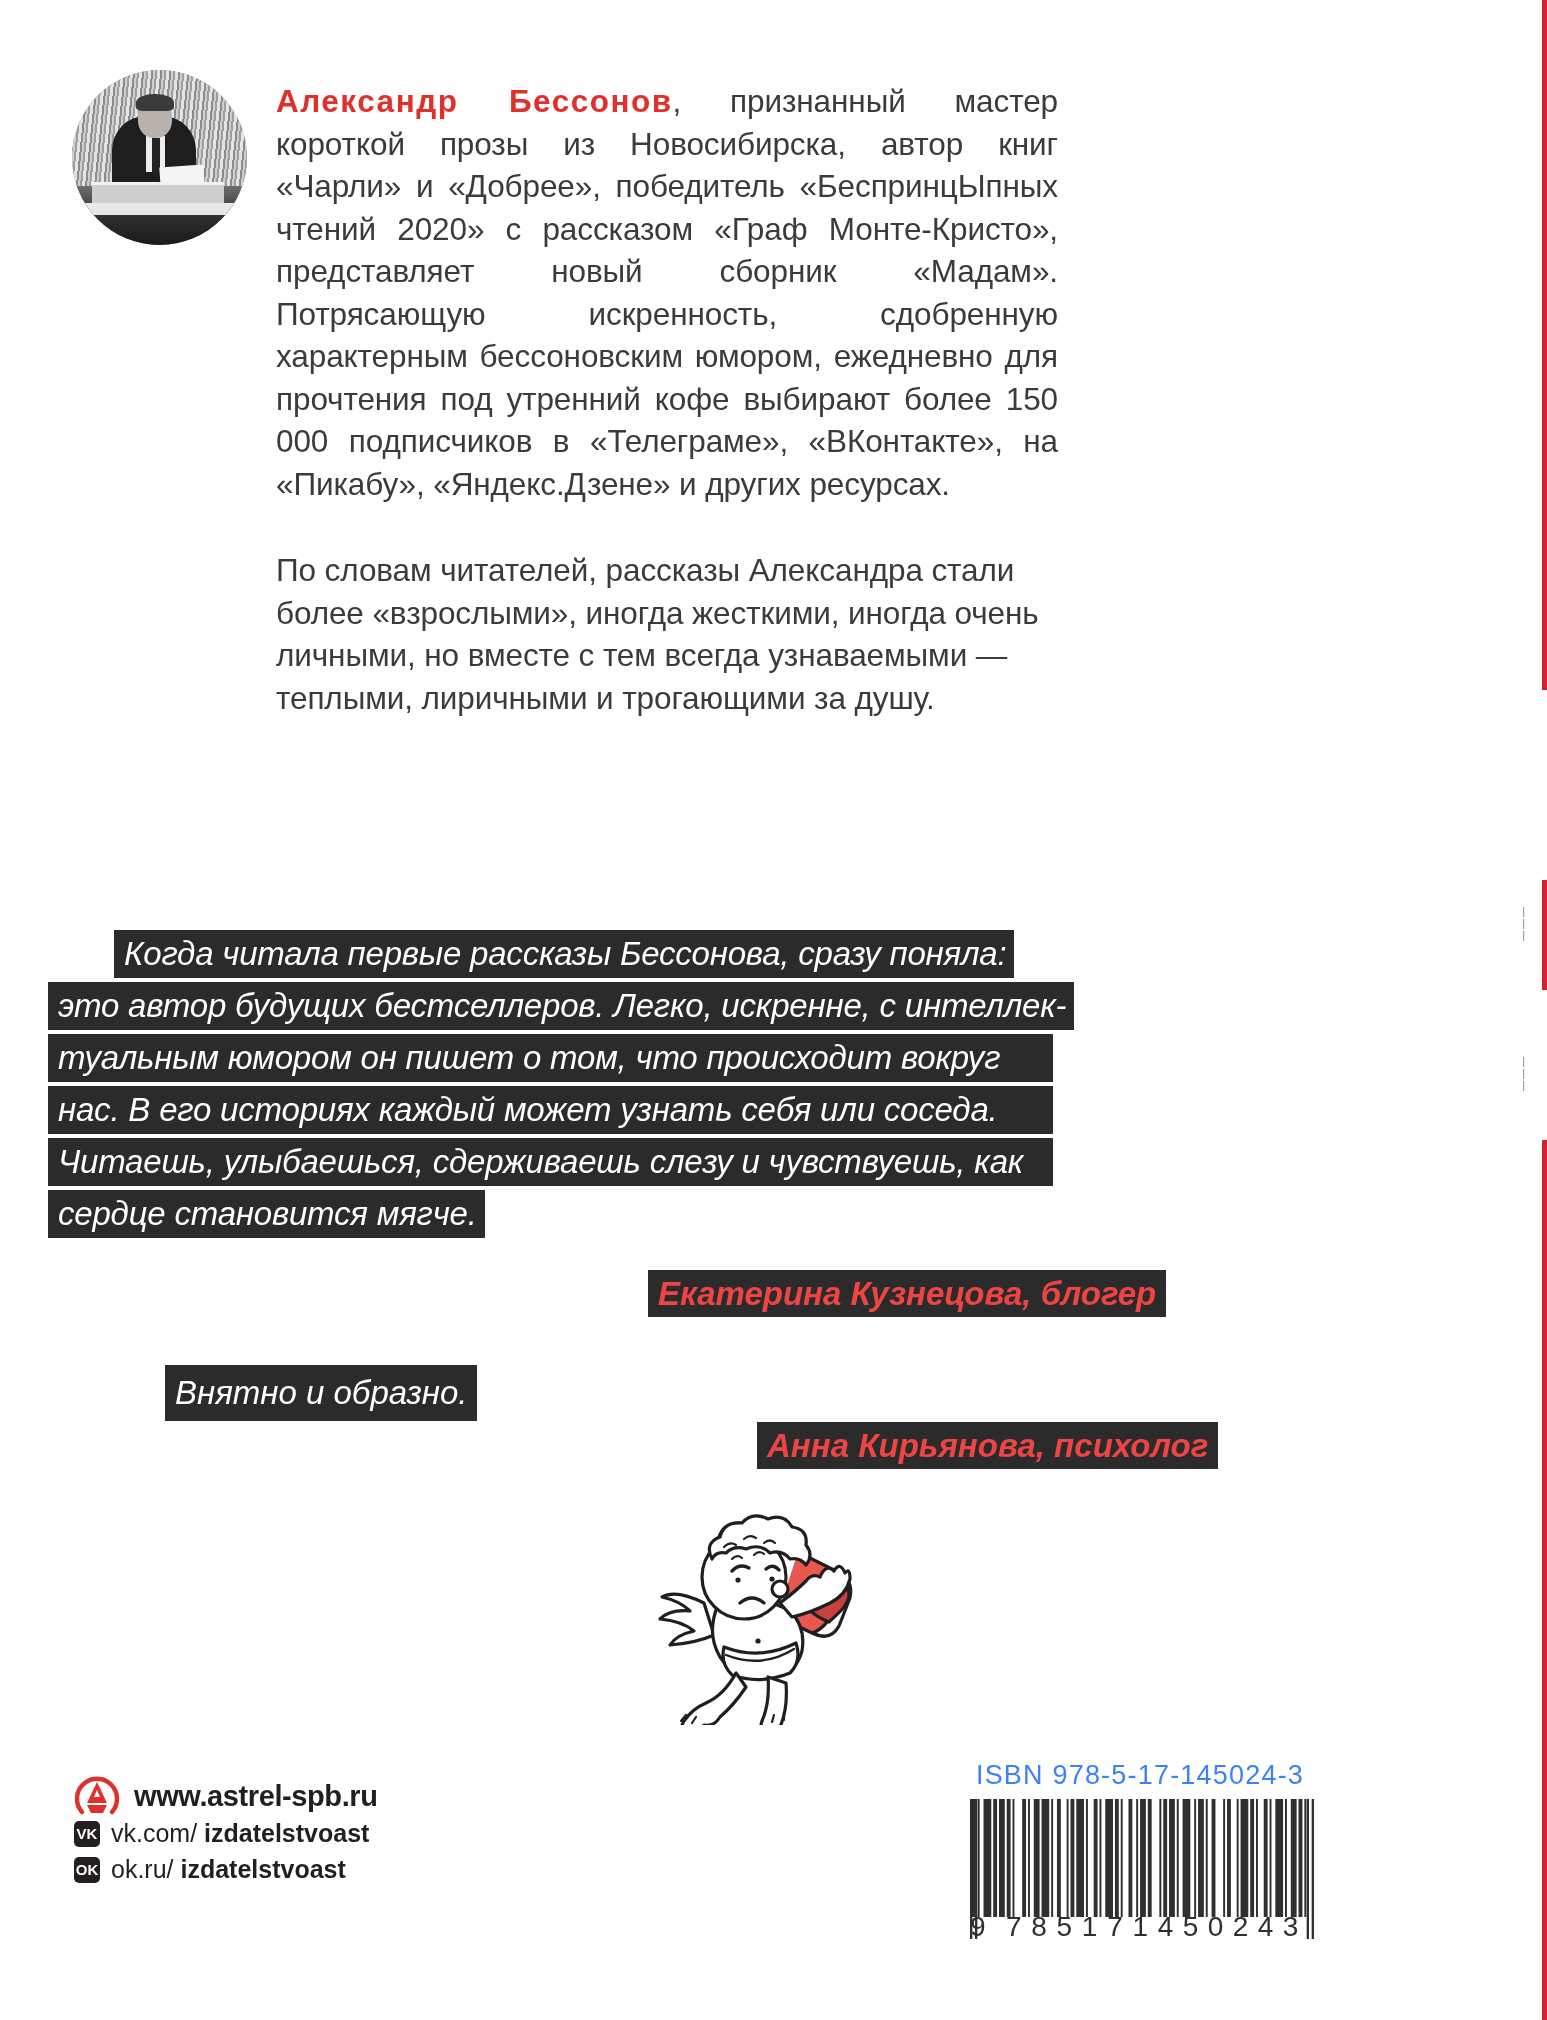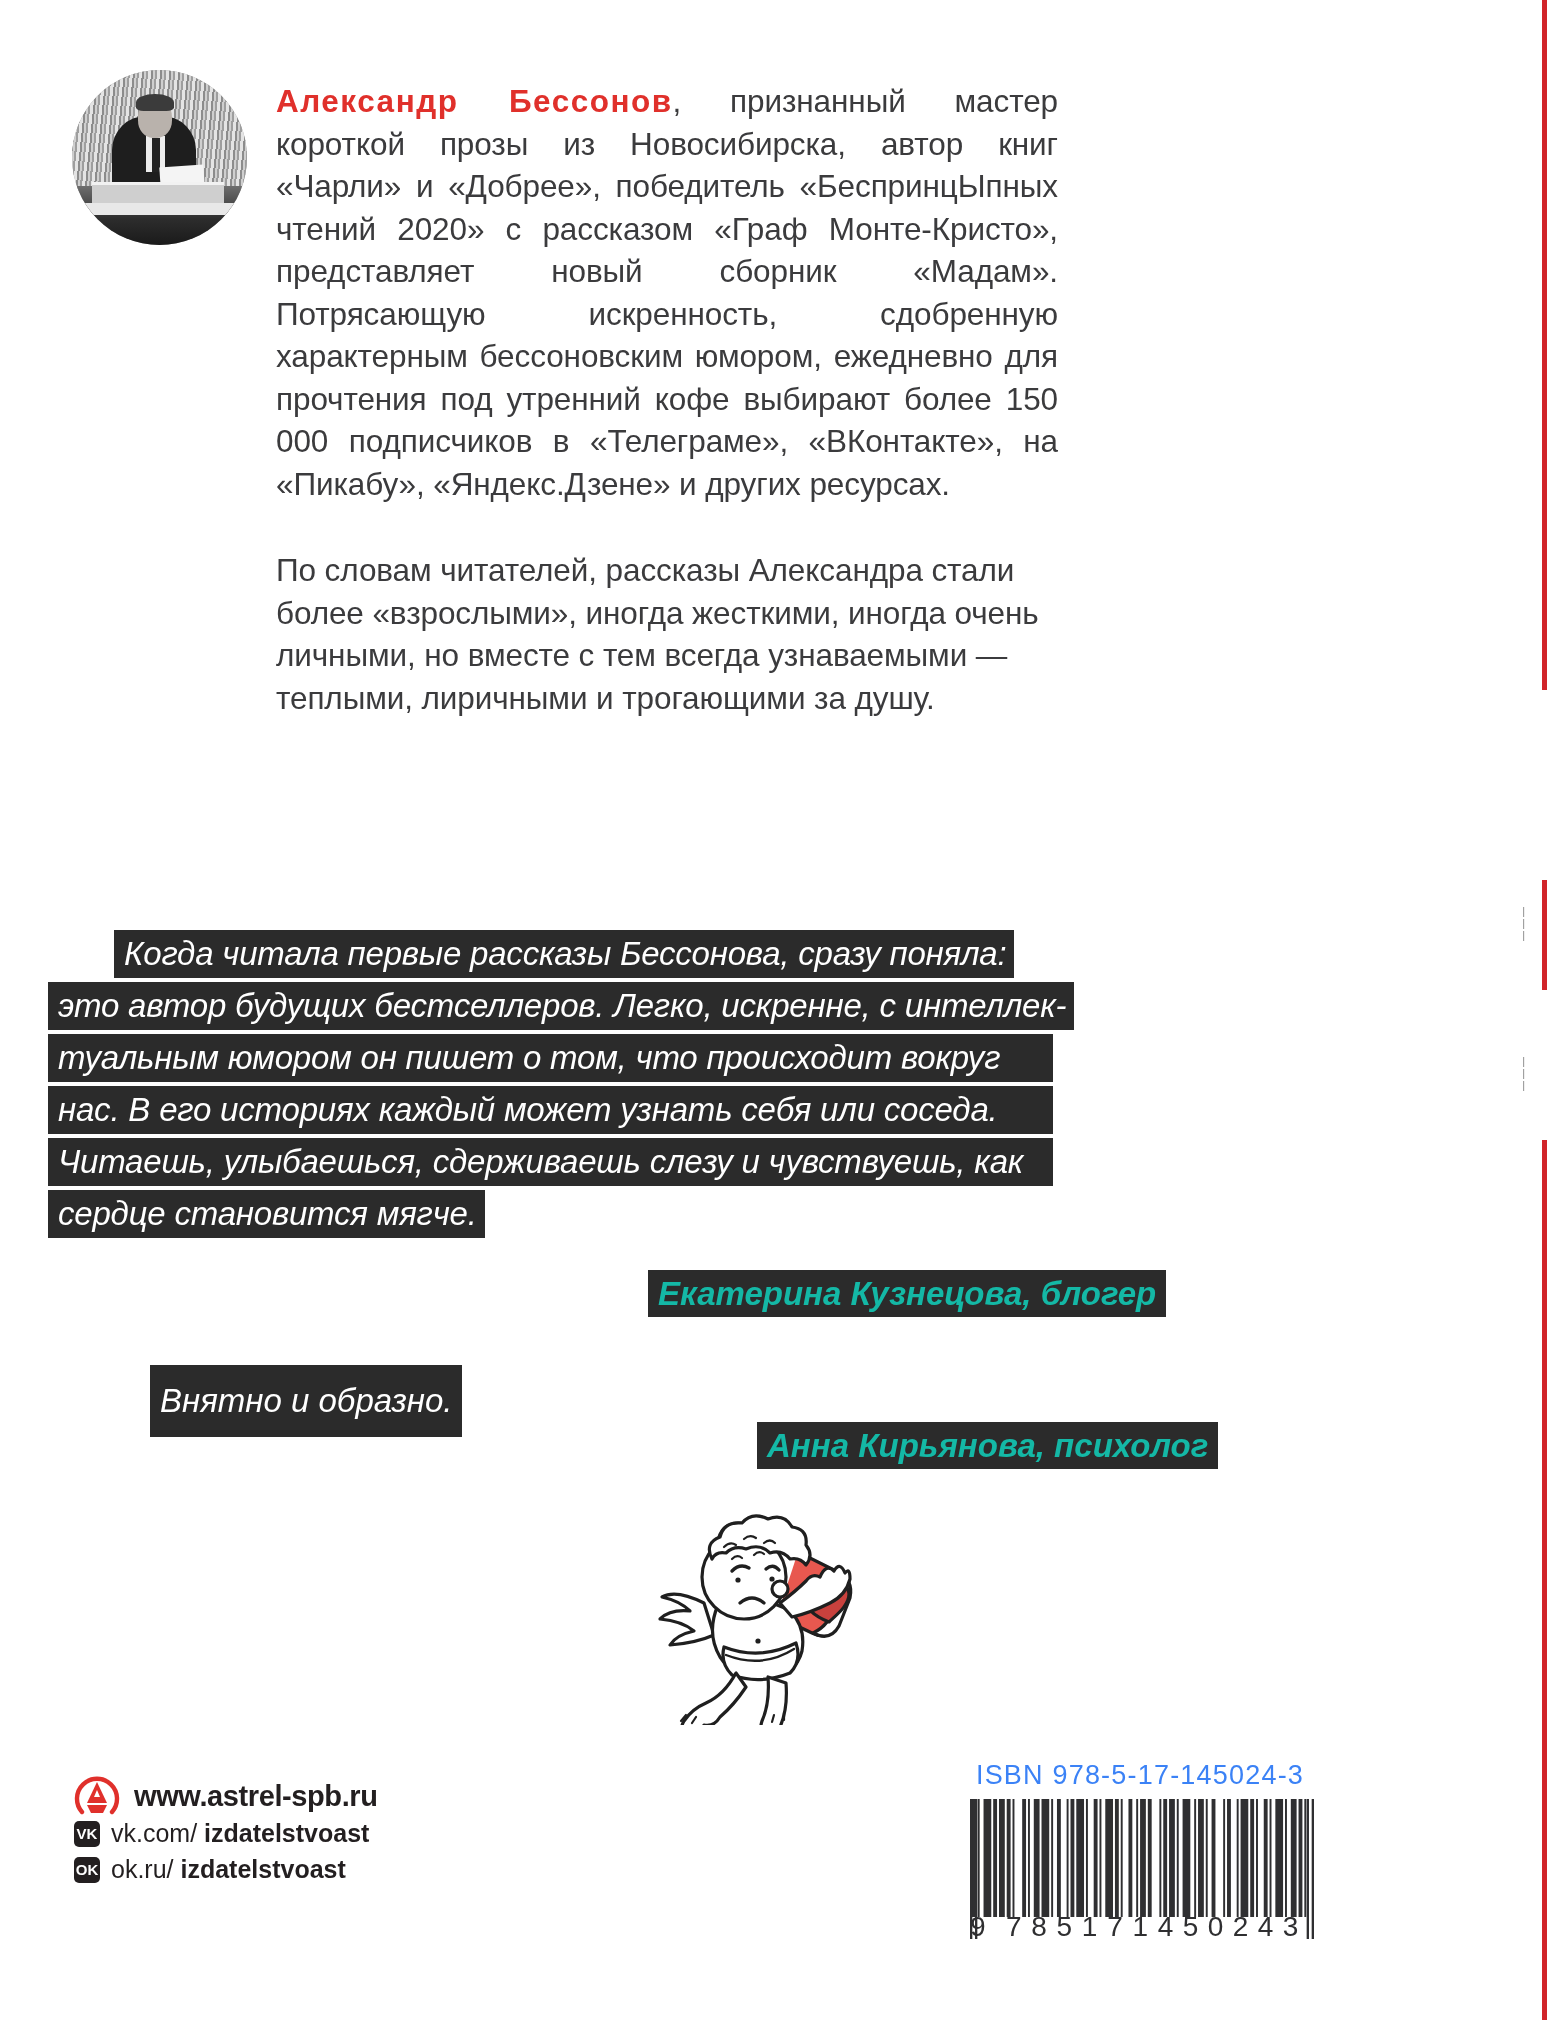--- a/index.html
+++ b/index.html
@@ -197,43 +197,43 @@
   }
   .qline.full {
     width: 1005px;
     box-sizing: border-box;
   }
 
   .attrib {
     position: absolute;
     display: table;
     background: #2b2b2b;
-    color: #14b8a6;
+    color: #ef4444;
     font-style: italic;
     font-weight: bold;
     font-size: 33px;
     line-height: 47px;
     padding: 0 10px;
     white-space: pre;
     font-family: "Liberation Sans", sans-serif;
   }
   #attrib-kuznetsova { left: 648px; top: 1270px; }
   #attrib-kiryanova { left: 757px; top: 1422px; }
 
   .short-quote {
     position: absolute;
-    left: 150px;
+    left: 165px;
     top: 1365px;
     display: table;
     background: #2b2b2b;
     color: #ffffff;
     font-style: italic;
     font-size: 33px;
     line-height: 48px;
-    padding: 12px 10px;
+    padding: 4px 10px;
     white-space: pre;
     font-family: "Liberation Sans", sans-serif;
     text-align: right;
   }
 
   
   .cupid {
     position: absolute;
     left: 640px;
     top: 1485px;

